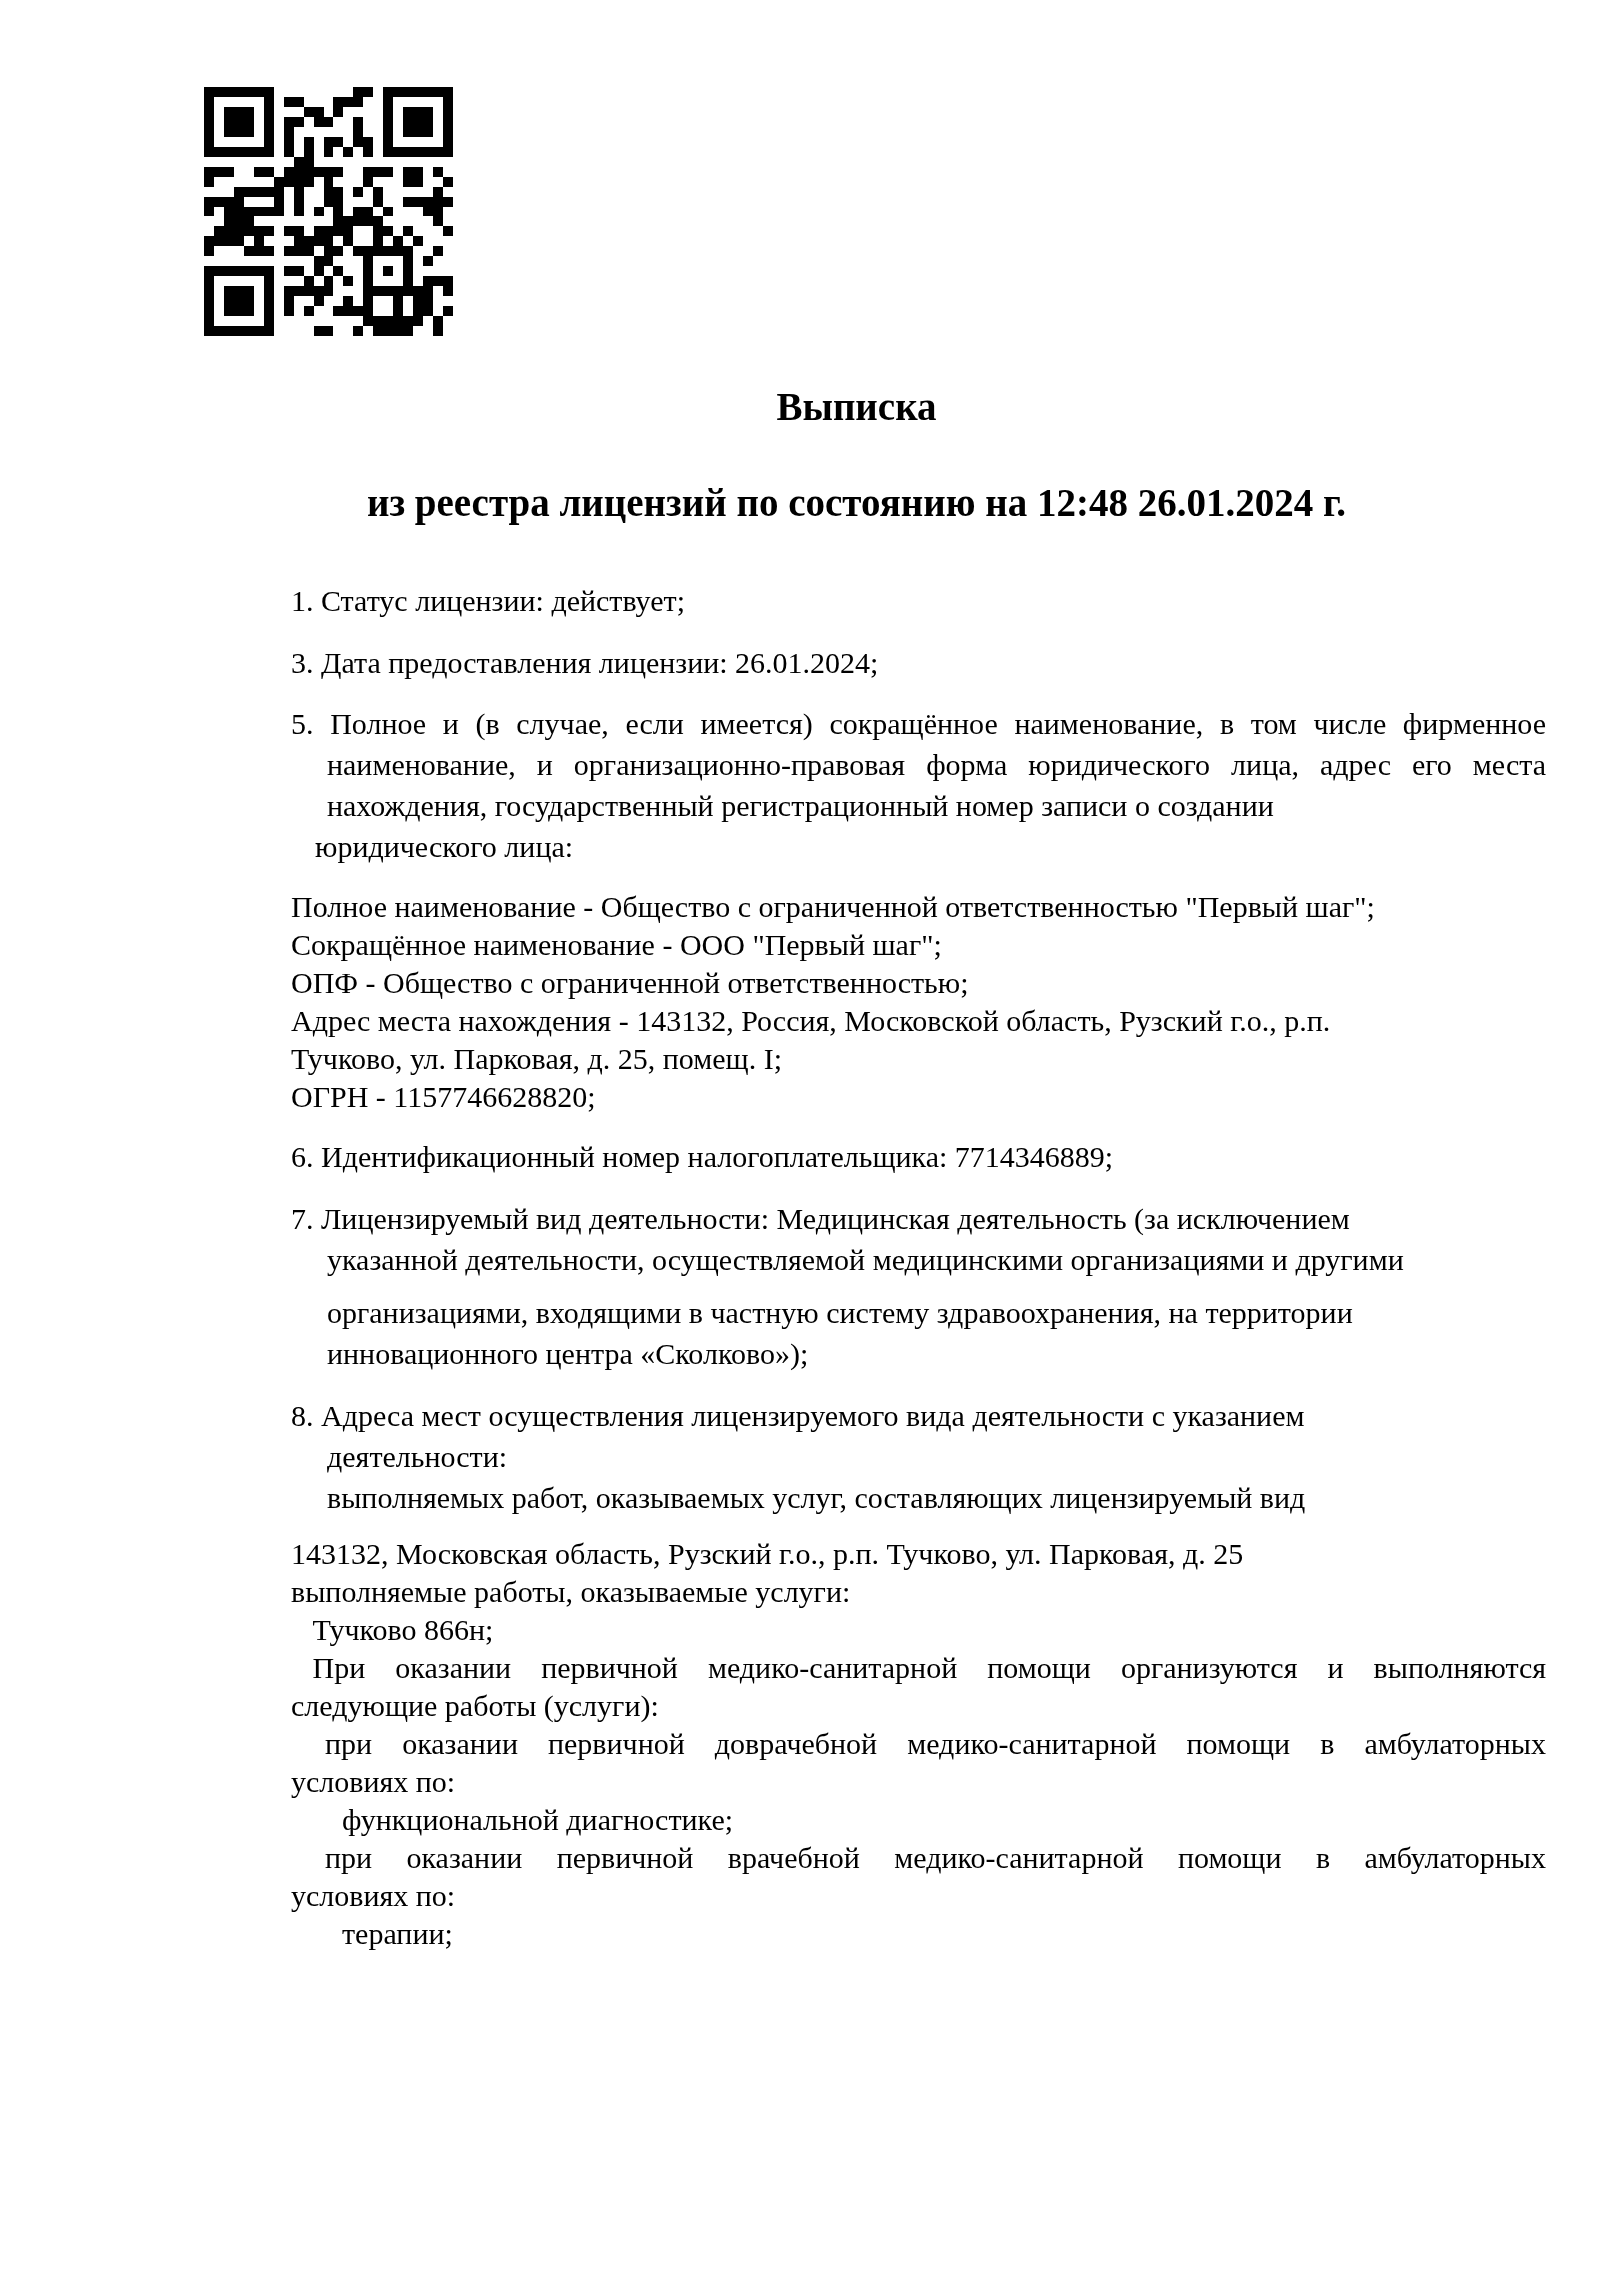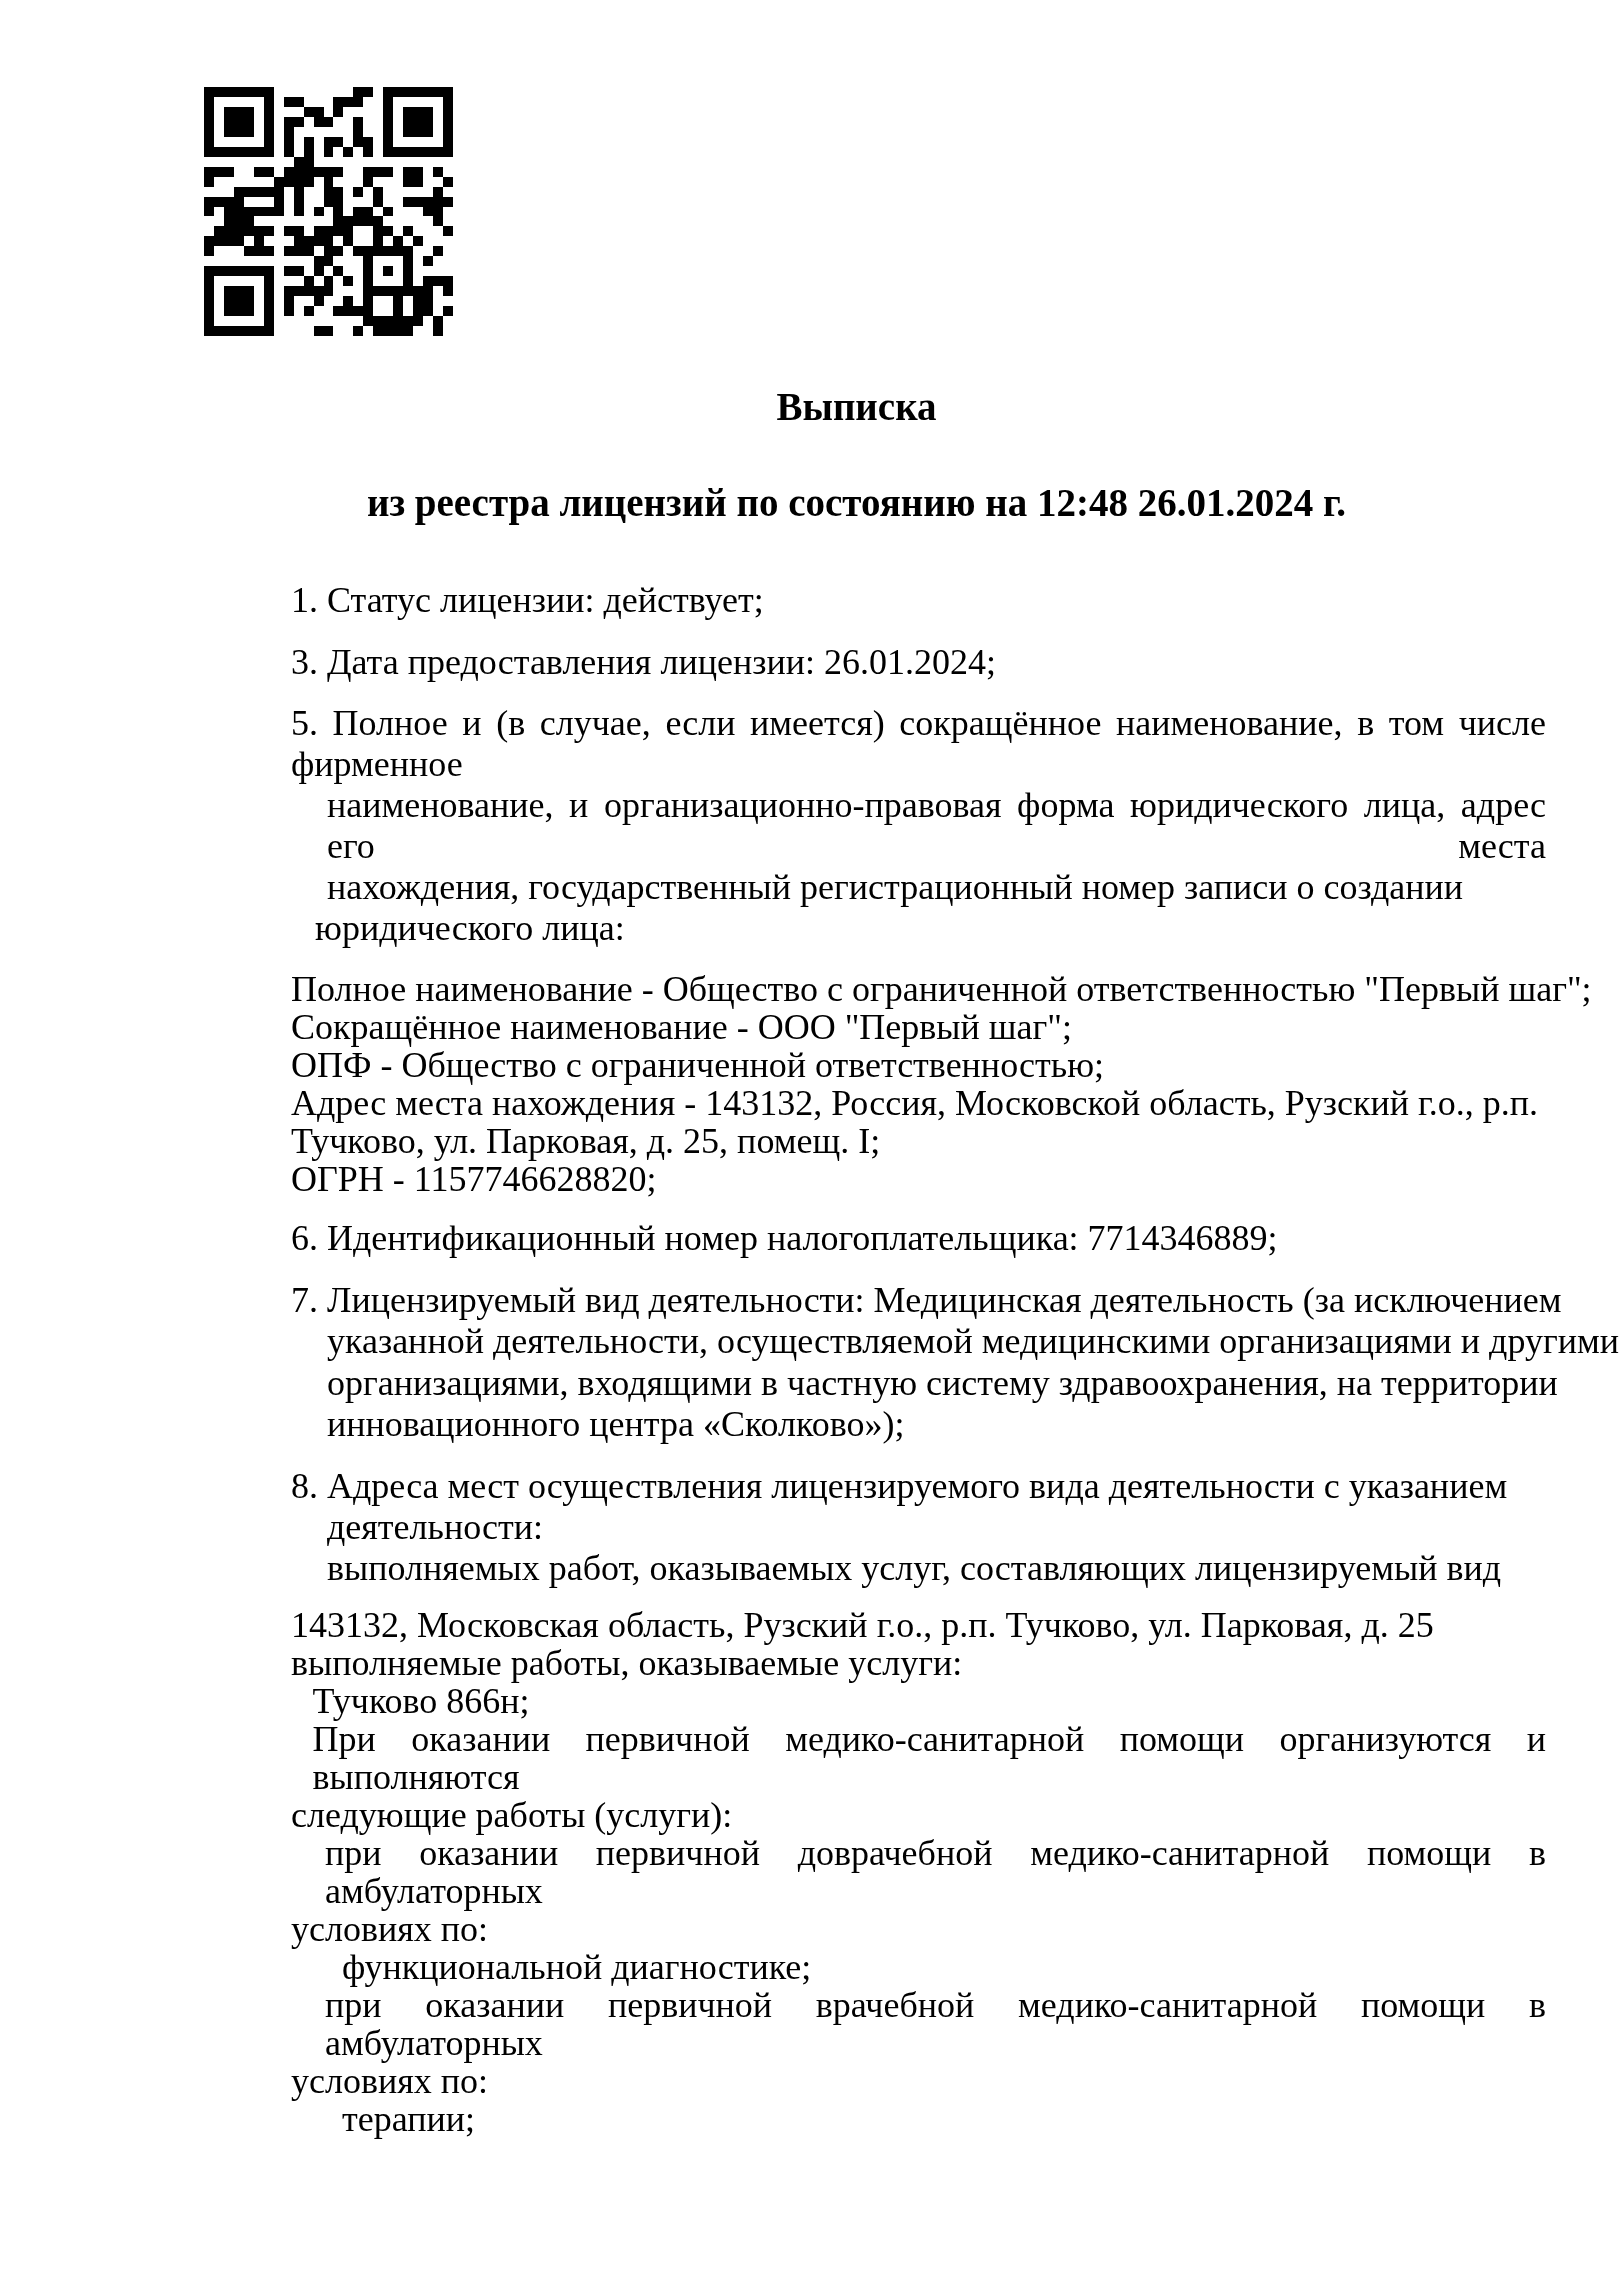--- a/index.html
+++ b/index.html
@@ -31,21 +31,21 @@
   }
   .doc-title    { top:384px; }
   .doc-subtitle { top:480px; }
   .content {
     position:absolute;
     left:291px;
     top:580px;
     width:1255px;
   }
   .line {
-    font-size:36px;
+    font-size:30px;
     line-height:41px;
     white-space:nowrap;
   }
   .line.j {
     white-space:normal;
     text-align:justify;
     text-align-last:justify;
   }
 </style>
 </head>
@@ -384,21 +384,21 @@
       <div class="line" style="margin-left: 24px; margin-top: 0px; line-height: 41px;">юридического лица:</div>
       <div class="line" style="margin-left: 0px; margin-top: 20.6px; line-height: 38px;">Полное наименование - Общество с ограниченной ответственностью "Первый шаг";</div>
       <div class="line" style="margin-left: 0px; margin-top: 0px; line-height: 38px;">Сокращённое наименование - ООО "Первый шаг";</div>
       <div class="line" style="margin-left: 0px; margin-top: 0px; line-height: 38px;">ОПФ - Общество с ограниченной ответственностью;</div>
       <div class="line" style="margin-left: 0px; margin-top: 0px; line-height: 38px;">Адрес места нахождения - 143132, Россия, Московской область, Рузский г.о., р.п.</div>
       <div class="line" style="margin-left: 0px; margin-top: 0px; line-height: 38px;">Тучково, ул. Парковая, д. 25, помещ. I;</div>
       <div class="line" style="margin-left: 0px; margin-top: 0px; line-height: 38px;">ОГРН - 1157746628820;</div>
       <div class="line" style="margin-left: 0px; margin-top: 20.6px; line-height: 41px;">6. Идентификационный номер налогоплательщика: 7714346889;</div>
       <div class="line" style="margin-left: 0px; margin-top: 20.6px; line-height: 41px;">7. Лицензируемый вид деятельности: Медицинская деятельность (за исключением</div>
       <div class="line" style="margin-left: 36px; margin-top: 0px; line-height: 41px;">указанной деятельности, осуществляемой медицинскими организациями и другими</div>
-      <div class="line" style="margin-left: 36px; margin-top: 1px; line-height: 41px;">организациями, входящими в частную систему здравоохранения, на территории</div>
+      <div class="line" style="margin-left: 36px; margin-top: 12px; line-height: 41px;">организациями, входящими в частную систему здравоохранения, на территории</div>
       <div class="line" style="margin-left: 36px; margin-top: 0px; line-height: 41px;">инновационного центра «Сколково»);</div>
       <div class="line" style="margin-left: 0px; margin-top: 20.6px; line-height: 41px;">8. Адреса мест осуществления лицензируемого вида деятельности с указанием</div>
       <div class="line" style="margin-left: 36px; margin-top: 0px; line-height: 41px;">деятельности:</div>
       <div class="line" style="margin-left: 36px; margin-top: 0px; line-height: 41px;">выполняемых работ, оказываемых услуг, составляющих лицензируемый вид</div>
       <div class="line" style="margin-left: 0px; margin-top: 17.6px; line-height: 38px;">143132, Московская область, Рузский г.о., р.п. Тучково, ул. Парковая, д. 25</div>
       <div class="line" style="margin-left: 0px; margin-top: 0px; line-height: 38px;">выполняемые работы, оказываемые услуги:</div>
       <div class="line" style="margin-left: 21.6px; margin-top: 0px; line-height: 38px;">Тучково 866н;</div>
       <div class="line j" style="margin-left: 21.6px; margin-top: 0px; line-height: 38px;">При оказании первичной медико-санитарной помощи организуются и выполняются</div>
       <div class="line" style="margin-left: 0px; margin-top: 0px; line-height: 38px;">следующие работы (услуги):</div>
       <div class="line j" style="margin-left: 34px; margin-top: 0px; line-height: 38px;">при оказании первичной доврачебной медико-санитарной помощи в амбулаторных</div>

